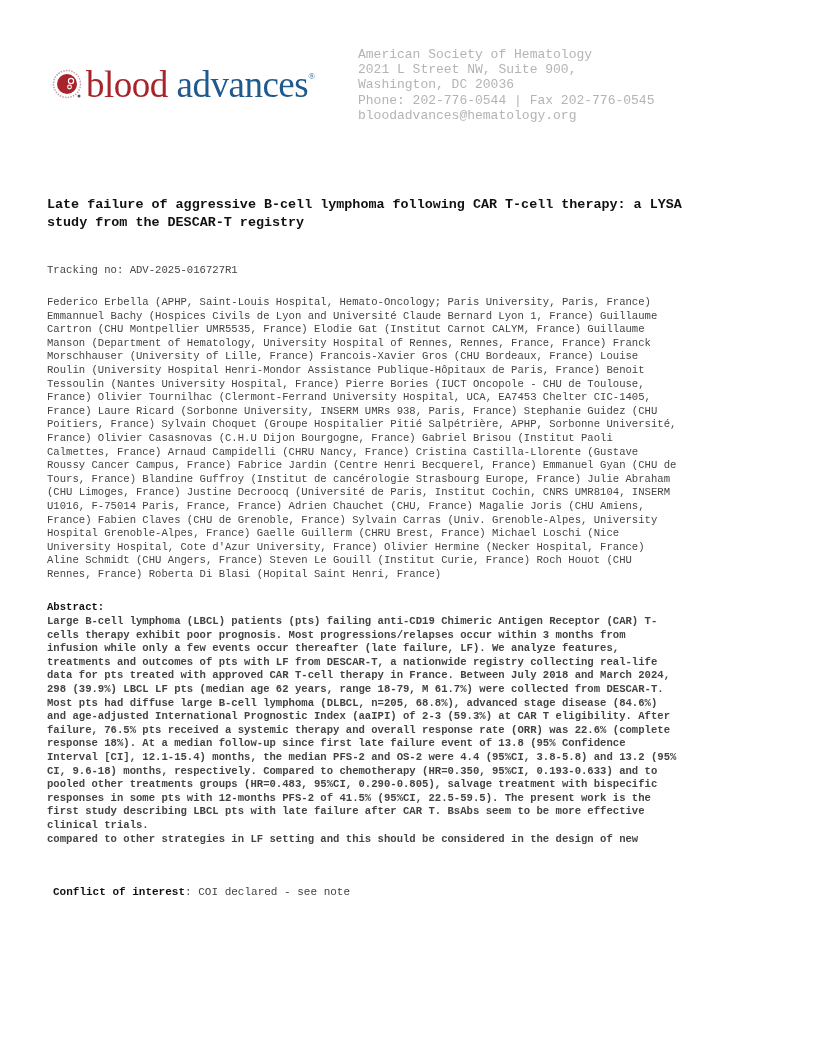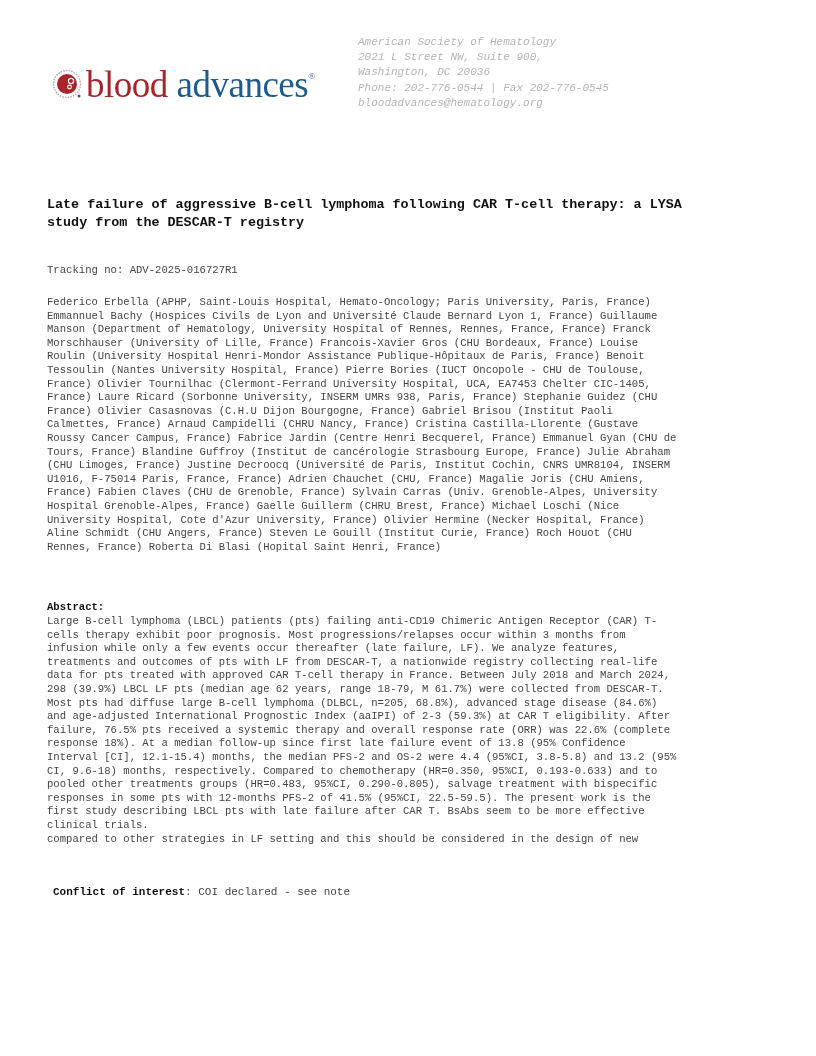--- a/index.html
+++ b/index.html
@@ -41,25 +41,24 @@
     .logo-reg {
       font-size: 9px;
       color: #1f5a8c;
       vertical-align: top;
       position: relative;
       top: 6px;
     }
     .address {
       position: absolute;
       left: 358px;
-      top: 35px;
-      font-size: 11px;
+      top: 47px;
+      font-size: 13px;
       line-height: 15.2px;
       color: #b4b4b4;
-      font-style: italic;
     }
     .address div { white-space: nowrap; }
     .title {
       position: absolute;
       left: 47px;
       top: 196px;
       width: 730px;
       font-size: 13.4px;
       font-weight: bold;
       line-height: 17.5px;
@@ -92,20 +91,21 @@
       color: #111111;
     }
     .abstract {
       position: absolute;
       left: 47px;
       top: 615px;
       width: 740px;
       font-size: 10.6px;
       line-height: 13.6px;
       color: #444444;
+      font-weight: bold;
     }
     .coi {
       position: absolute;
       left: 53px;
       top: 886px;
       font-size: 11px;
       white-space: nowrap;
       color: #444444;
     }
     .coi-label {
@@ -142,26 +142,28 @@
 <div class="title">
   <div>Late failure of aggressive B-cell lymphoma following CAR T-cell therapy: a LYSA</div>
   <div>study from the DESCAR-T registry</div>
 </div>
 
 <div class="tracking">Tracking no: ADV-2025-016727R1</div>
 
 <div class="authors">
   <div class="line">Federico Erbella (APHP, Saint-Louis Hospital, Hemato-Oncology; Paris University, Paris, France)</div>
   <div class="line">Emmannuel Bachy (Hospices Civils de Lyon and Université Claude Bernard Lyon 1, France) Guillaume</div>
+  <div class="line">Cartron (CHU Montpellier UMR5535, France) Elodie Gat (Institut Carnot CALYM, France) Guillaume</div>
   <div class="line">Manson (Department of Hematology, University Hospital of Rennes, Rennes, France, France) Franck</div>
   <div class="line">Morschhauser (University of Lille, France) Francois-Xavier Gros (CHU Bordeaux, France) Louise</div>
   <div class="line">Roulin (University Hospital Henri-Mondor Assistance Publique-Hôpitaux de Paris, France) Benoit</div>
   <div class="line">Tessoulin (Nantes University Hospital, France) Pierre Bories (IUCT Oncopole - CHU de Toulouse,</div>
   <div class="line">France) Olivier Tournilhac (Clermont-Ferrand University Hospital, UCA, EA7453 Chelter CIC-1405,</div>
   <div class="line">France) Laure Ricard (Sorbonne University, INSERM UMRs 938, Paris, France) Stephanie Guidez (CHU</div>
+  <div class="line">Poitiers, France) Sylvain Choquet (Groupe Hospitalier Pitié Salpétrière, APHP, Sorbonne Université,</div>
   <div class="line">France) Olivier Casasnovas (C.H.U Dijon Bourgogne, France) Gabriel Brisou (Institut Paoli</div>
   <div class="line">Calmettes, France) Arnaud Campidelli (CHRU Nancy, France) Cristina Castilla-Llorente (Gustave</div>
   <div class="line">Roussy Cancer Campus, France) Fabrice Jardin (Centre Henri Becquerel, France) Emmanuel Gyan (CHU de</div>
   <div class="line">Tours, France) Blandine Guffroy (Institut de cancérologie Strasbourg Europe, France) Julie Abraham</div>
   <div class="line">(CHU Limoges, France) Justine Decroocq (Université de Paris, Institut Cochin, CNRS UMR8104, INSERM</div>
   <div class="line">U1016, F-75014 Paris, France, France) Adrien Chauchet (CHU, France) Magalie Joris (CHU Amiens,</div>
   <div class="line">France) Fabien Claves (CHU de Grenoble, France) Sylvain Carras (Univ. Grenoble-Alpes, University</div>
   <div class="line">Hospital Grenoble-Alpes, France) Gaelle Guillerm (CHRU Brest, France) Michael Loschi (Nice</div>
   <div class="line">University Hospital, Cote d'Azur University, France) Olivier Hermine (Necker Hospital, France)</div>
   <div class="line">Aline Schmidt (CHU Angers, France) Steven Le Gouill (Institut Curie, France) Roch Houot (CHU</div>

